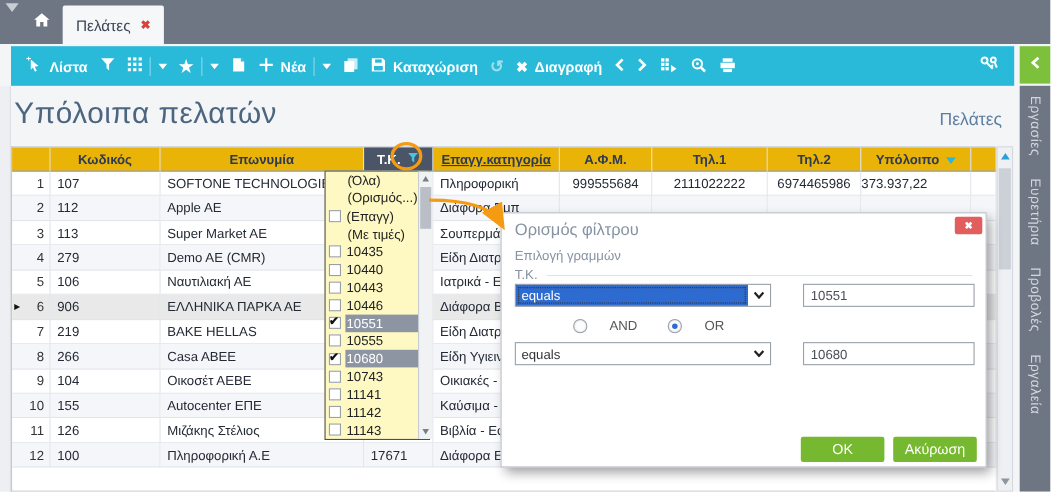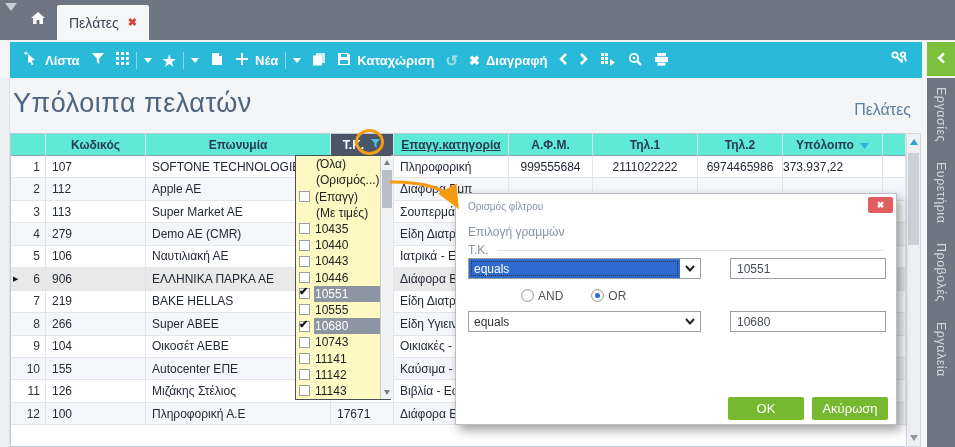--- a/index.html
+++ b/index.html
@@ -34,21 +34,21 @@
   .left-margin { position:absolute; left:0; top:78px; width:10px; height:369px; background:#edeff2; border-right:1px solid #dcdfe4; }
   .page-title { position:absolute; left:13px; top:88px; font-size:27px; color:var(--titlecol); letter-spacing:.5px; }
   .context-label { position:absolute; right:44px; top:101px; font-size:16px; color:#5d7ea0; }
 
   
   .grid-wrap { position:absolute; left:10px; top:133px; width:895px; height:314px; background:#fff; border:1px solid #c3cad2; border-right:none; }
   table { border-collapse:separate; border-spacing:0; table-layout:fixed; width:895px; }
   th, td { overflow:hidden; white-space:nowrap; font-size:12px; }
   thead tr { height:22px; }
   tbody tr { height:22.45px; }
-  th { background:#5eead4; color:#2b3a55; font-weight:bold; border-bottom:1px solid #95a0ad; border-right:1px solid #dde2e8; text-align:center; }
+  th { background:#eab308; color:#2b3a55; font-weight:bold; border-bottom:1px solid #95a0ad; border-right:1px solid #dde2e8; text-align:center; }
   th.hdr-tk { background:var(--hdrdark); color:#fff; }
   th.hdr-cat span.u { text-decoration:underline; }
   td { color:#232a35; border-bottom:1px solid #e2e6eb; border-right:1px solid #e2e6eb; }
   tbody tr.even td { background:#f5f6f9; }
   tbody tr.selected td { background:#e9e9e9; }
   td.c-rowhead { text-align:right; padding-right:5px; color:#333; position:relative; }
   td.c-left { text-align:left; padding-left:6px; }
   td.c-center { text-align:center; }
   td.c-right { text-align:right; padding-right:41px; }
   .row-ind { position:absolute; left:2px; top:50%; transform:translateY(-50%); font-size:7px; color:#111; }
@@ -78,35 +78,35 @@
   .tri-up-sm { width:0; height:0; border-left:3.5px solid transparent; border-right:3.5px solid transparent; border-bottom:5px solid #7a7f87; }
   .tri-down-sm { width:0; height:0; border-left:3.5px solid transparent; border-right:3.5px solid transparent; border-top:5px solid #7a7f87; }
 
   
   .ann-circle { position:absolute; left:355px; top:129px; width:29px; height:26px; border:3px solid var(--orange); border-radius:50%; z-index:60; }
   .ann-arrow { position:absolute; left:385px; top:168px; z-index:60; pointer-events:none; }
 
   
   .dialog { position:absolute; left:455px; top:193px; width:442px; height:232px; background:#fff; border:1px solid #b9bdc5;
     box-shadow:4px 5px 10px rgba(0,0,0,.38); z-index:50; font-size:12px; }
-  .dlg-title { position:absolute; left:12px; top:7px; font-size:10px; color:#8793a3; }
+  .dlg-title { position:absolute; left:12px; top:7px; font-size:15px; color:#8793a3; }
   .dlg-close { position:absolute; right:3px; top:3px; width:25px; height:16px; background:var(--closebg); border-radius:2px;
     color:#fff; font-size:9px; font-weight:bold; display:flex; align-items:center; justify-content:center; }
   .dlg-section { position:absolute; left:12px; top:31px; color:#8793a3; }
   .dlg-field { position:absolute; left:12px; top:49px; right:12px; display:flex; align-items:center; color:#8793a3; }
   .dlg-field::after { content:""; flex:1; height:1px; background:#e0e4e9; margin-left:8px; }
   .combo { position:absolute; width:233px; height:21px; border:1px solid #9aa0a8; background:#fff; display:flex; align-items:center; }
   .combo .op { flex:1; height:100%; display:flex; align-items:center; padding-left:5px; color:#333; }
   .combo.focus .op { background:var(--selblue); color:#fff; outline:1px dotted #333; outline-offset:-3px; }
   .combo .arr { flex:0 0 20px; display:flex; align-items:center; justify-content:center; }
   .tbox { position:absolute; width:156px; height:21px; border:1px solid #9aa0a8; background:#fff; display:flex; align-items:center; padding-left:6px; color:#4a4f57; }
   .combo1 { left:12px; top:64px; } .tbox1 { left:274px; top:64px; }
   .combo2 { left:12px; top:117px; } .tbox2 { left:274px; top:117px; }
   .radio-row { position:absolute; left:65px; top:95px; display:flex; gap:28px; align-items:center; color:#555; }
-  .radio-opt { display:flex; align-items:flex-start; gap:4px; }
+  .radio-opt { display:flex; align-items:flex-end; gap:20px; }
   .radio { width:13px; height:13px; border:1px solid #9aa0a8; border-radius:50%; background:#fdfdfd; position:relative; box-shadow:inset 0 0 2px #cfd4da; }
   .radio.on::after { content:""; position:absolute; left:3px; top:3px; width:5px; height:5px; border-radius:50%; background:var(--selblue); }
   .dlg-btn { position:absolute; top:203px; width:76px; height:23px; background:var(--btn); color:#fff; font-size:13px;
     display:flex; align-items:center; justify-content:center; border-radius:2px; }
   .btn-ok { left:272px; } .btn-cancel { left:356px; }
 
   
   .sidebar { position:absolute; left:927px; top:78px; width:28px; height:369px; background:var(--titlebar);
     display:flex; flex-direction:column; align-items:center; padding-top:9px; gap:20px; }
   .sb-item { writing-mode:vertical-rl; font-size:12.5px; color:#d2d7de; letter-spacing:.5px; }
@@ -420,21 +420,21 @@
             <td class="c-left">Είδη Διατροφ</td>
             <td class="c-center"></td>
             <td class="c-center"></td>
             <td class="c-center"></td>
             <td class="c-right"></td>
             <td class="c-left"></td>
           </tr>
           <tr class="even">
             <td class="c-rowhead">8</td>
             <td class="c-left">266</td>
-            <td class="c-left">Super ABEE</td>
+            <td class="c-left">Casa ABEE</td>
             <td class="c-left"></td>
             <td class="c-left">Είδη Υγιεινή</td>
             <td class="c-center"></td>
             <td class="c-center"></td>
             <td class="c-center"></td>
             <td class="c-right"></td>
             <td class="c-left"></td>
           </tr>
           <tr>
             <td class="c-rowhead">9</td>

